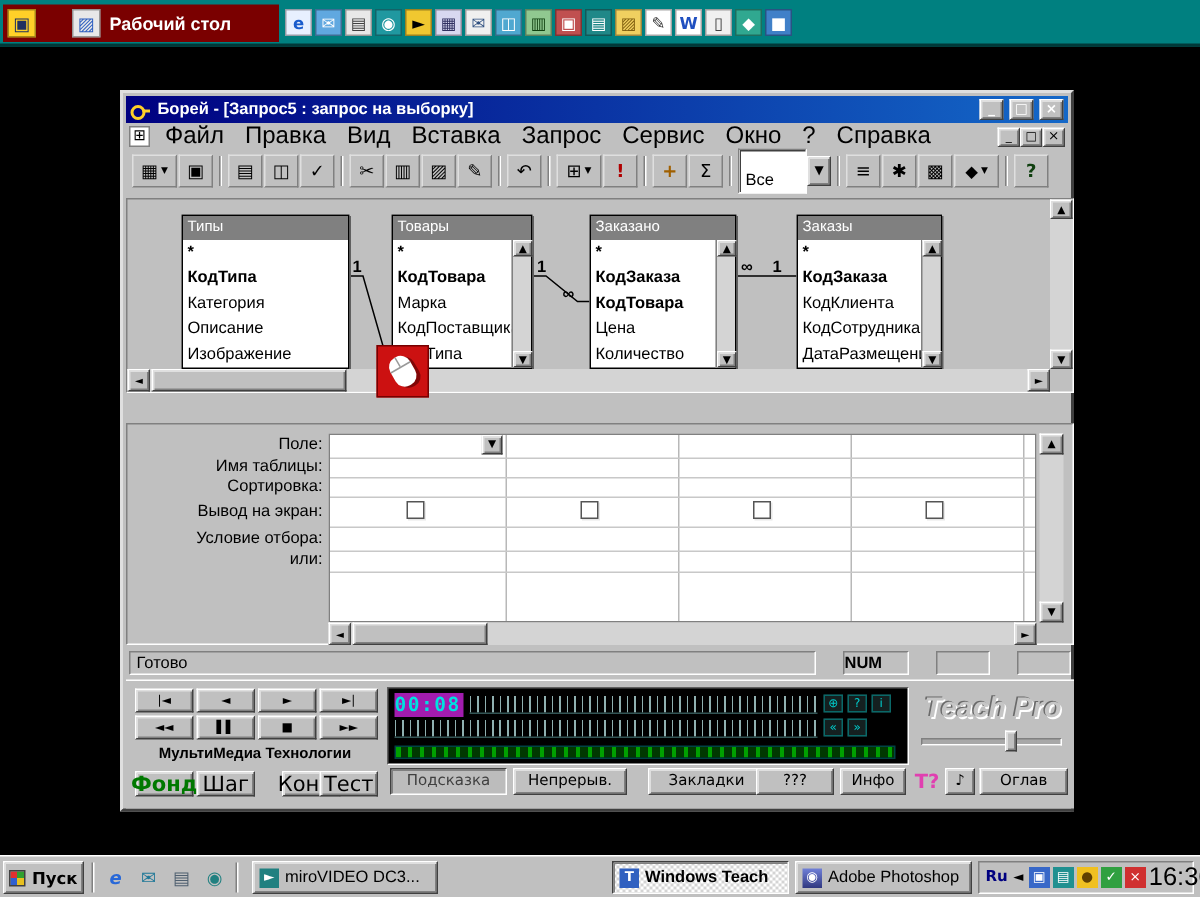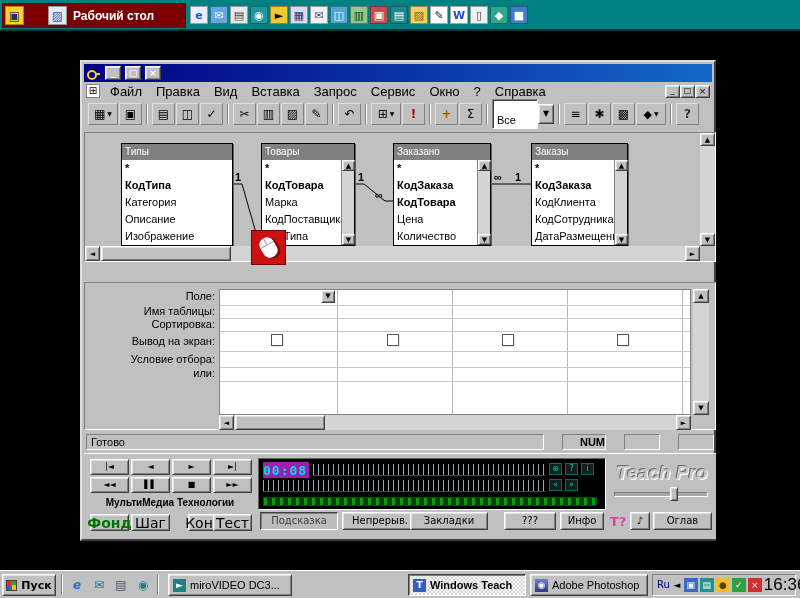--- a/index.html
+++ b/index.html
@@ -13,21 +13,21 @@
 .sb{background:#d4d4d4}
 .sbb{display:flex;align-items:center;justify-content:center;font-size:7px;font-family:"DejaVu Sans",sans-serif;position:absolute}
 .topbar{left:0;top:0;width:800px;height:31px;background:#008080;border-bottom:2px solid #003838}
 .caption{left:2px;top:3px;width:184px;height:25px;background:#7a0000;display:flex;align-items:center;gap:6px;padding:0 3px;color:#fff;font-weight:bold;font-size:12px}
 .capico{width:19px;height:19px;font-size:12px;border:1px solid rgba(0,0,0,.35)}
 .tbi{position:absolute;top:6px;width:18px;height:18px;font-size:11px;border:1px solid rgba(0,0,0,.35)}
 .win{left:80px;top:60px;width:636px;height:481px;background:#c0c0c0;border:2px solid;border-color:#dfdfdf #404040 #404040 #dfdfdf;box-shadow:0 0 0 1px #000}
 .titlebar{left:2px;top:2px;right:2px;height:18px;background:linear-gradient(90deg,#000080,#1468c8);display:flex;align-items:center;padding:0 3px;color:#fff;font-weight:bold;font-size:11px;gap:4px}
 .tbtnw{width:16px;height:14px;font-size:9px}
 .menubar{left:2px;top:20px;right:2px;height:18px;display:flex;align-items:center;gap:0;padding:0 2px}
-.mi{padding:17px 7px;font-size:13px}
+.mi{padding:17px 7px;font-size:16px}
 .toolbar{left:2px;top:38px;right:2px;height:28px;display:flex;align-items:center;padding-left:4px;gap:1px}
 .tb{width:23px;height:22px;font-size:12px}
 .sep{width:2px;height:20px;border-left:1px solid #808080;border-right:1px solid #fff;margin:0 3px}
 .qpane{left:2px;top:70px;width:632px;height:130px;background:#c0c0c0;border:1px solid;border-color:#808080 #fff #fff #808080}
 .tbl{position:absolute;background:#fff;border:1px solid #000;box-shadow:1px 1px 0 #606060}
 .cap{height:16px;background:#808080;color:#fff;font-size:10px;padding:2px 3px;overflow:hidden;white-space:nowrap}
 .fr{height:17px;line-height:17px;padding:0 3px;overflow:hidden;white-space:nowrap;font-size:11px}
 .bold{font-weight:bold}
 .flsb{position:absolute;right:0;top:16px;bottom:0;width:13px;background:#d4d4d4;border-left:1px solid #808080}
 .flsb .sbb{width:13px;height:11px;left:0}
@@ -91,20 +91,21 @@
   <span class="ico tbi" style="left:450px;background:#fff;color:#2050c0;font-weight:bold">W</span>
   <span class="ico tbi" style="left:470px;background:#f0f0f0;color:#404040">▯</span>
   <span class="ico tbi" style="left:490px;background:#30a890;color:#fff">◆</span>
   <span class="ico tbi" style="left:510px;background:#4080c8;color:#fff">■</span>
 </div>
 
 <div class="abs win">
 
   <div class="abs titlebar">
     <span class="key"></span>
+    <span style="flex:1;overflow:hidden;white-space:nowrap">Борей - [Запрос5 : запрос на выборку]</span>
     <span class="ico b3 tbtnw">_</span>
     <span class="ico b3 tbtnw">□</span>
     <span class="ico b3 tbtnw">×</span>
   </div>
 
   <div class="abs menubar">
     <span class="ico" style="width:14px;height:14px;background:#fff;border:1px solid #808080;font-size:10px;margin-right:3px">⊞</span>
     <span class="mi">Файл</span>
     <span class="mi">Правка</span>
     <span class="mi">Вид</span>
@@ -273,21 +274,21 @@
     </div>
     <div class="abs sb" style="left:134px;top:132px;width:472px;height:15px">
       <span class="sbb b3" style="left:0;top:0;width:15px;height:15px">◄</span>
       <span class="abs b3" style="left:16px;top:0;width:90px;height:15px"></span>
       <span class="sbb b3" style="right:0;top:0;width:15px;height:15px">►</span>
     </div>
   </div>
 
   <div class="abs statusbar">
     <span class="panel" style="flex:1;padding:1px 4px">Готово</span>
-    <span class="panel" style="width:44px;text-align:right;padding:1px 0;font-weight:bold">NUM</span>
+    <span class="panel" style="width:44px;text-align:left;padding:1px 0;font-weight:bold">NUM</span>
     <span class="panel" style="width:36px"></span>
     <span class="panel" style="width:36px"></span>
   </div>
 
   <div class="abs player">
     <span class="ico b3 vcr" style="left:6px;top:5px">|◄</span>
     <span class="ico b3 vcr" style="left:47px;top:5px">◄</span>
     <span class="ico b3 vcr" style="left:88px;top:5px">►</span>
     <span class="ico b3 vcr" style="left:129px;top:5px">►|</span>
     <span class="ico b3 vcr" style="left:6px;top:23px">◄◄</span>
@@ -311,21 +312,21 @@
       <span class="ico tinyb" style="left:306px;top:20px">»</span>
       <div class="greens"></div>
     </div>
 
     <div class="logo">Teach Pro</div>
     <div class="abs panel" style="left:530px;top:38px;width:94px;height:5px;background:#a8a8a8"></div>
     <span class="abs b3" style="left:586px;top:33px;width:8px;height:14px"></span>
 
     <span class="ico b3p pb" style="left:176px;top:58px;width:78px;color:#404040">Подсказка</span>
     <span class="ico b3 pb" style="left:258px;top:58px;width:76px">Непрерыв.</span>
-    <span class="ico b3 pb" style="left:326px;top:58px;width:78px">Закладки</span>
+    <span class="ico b3 pb" style="left:348px;top:58px;width:78px">Закладки</span>
     <span class="ico b3 pb" style="left:420px;top:58px;width:52px">???</span>
     <span class="ico b3 pb" style="left:476px;top:58px;width:44px">Инфо</span>
 
     <span class="abs ico" style="left:524px;top:58px;width:20px;height:18px;color:#e040b0;font-weight:bold;font-size:13px">T?</span>
     <span class="ico b3 pb" style="left:546px;top:58px;width:20px">♪</span>
     <span class="ico b3 pb" style="left:569px;top:58px;width:59px">Оглав</span>
   </div>
 </div>
 
 <div class="abs taskbar">
@@ -347,21 +348,21 @@
   <span class="task b3p" style="left:408px;width:118px;font-weight:bold;background:repeating-conic-gradient(#fff 0 25%,#d4d4d4 0 50%) 0 0/4px 4px">
       <i class="ico tico" style="background:#3060c0;color:#fff;font-style:normal">T</i>
       <i style="font-style:normal">Windows Teach</i>
     </span>
   <span class="task b3" style="left:530px;width:118px">
       <i class="ico tico" style="background:linear-gradient(#7080d8,#303880);color:#fff;font-style:normal">◉</i>
       <i style="font-style:normal">Adobe Photoshop</i>
     </span>
 
   <span class="tray panel">
-    <i class="ico" style="font-style:normal;font-weight:normal;font-size:10px;color:#000080;width:16px">Ru</i>
+    <i class="ico" style="font-style:normal;font-weight:bold;font-size:10px;color:#000080;width:16px">Ru</i>
     <i class="ico trico" style="font-style:normal;color:#000;width:10px">◄</i>
     <i class="ico trico" style="font-style:normal;background:#3868c8;color:#fff">▣</i>
     <i class="ico trico" style="font-style:normal;background:#209090;color:#fff">▤</i>
     <i class="ico trico" style="font-style:normal;background:#f0c020;color:#604000">●</i>
     <i class="ico trico" style="font-style:normal;background:#30a040;color:#fff">✓</i>
     <i class="ico trico" style="font-style:normal;background:#d03030;color:#fff">×</i>
     <i style="font-style:normal;margin-left:auto;font-size:17px">16:36</i>
   </span>
 </div>
 

